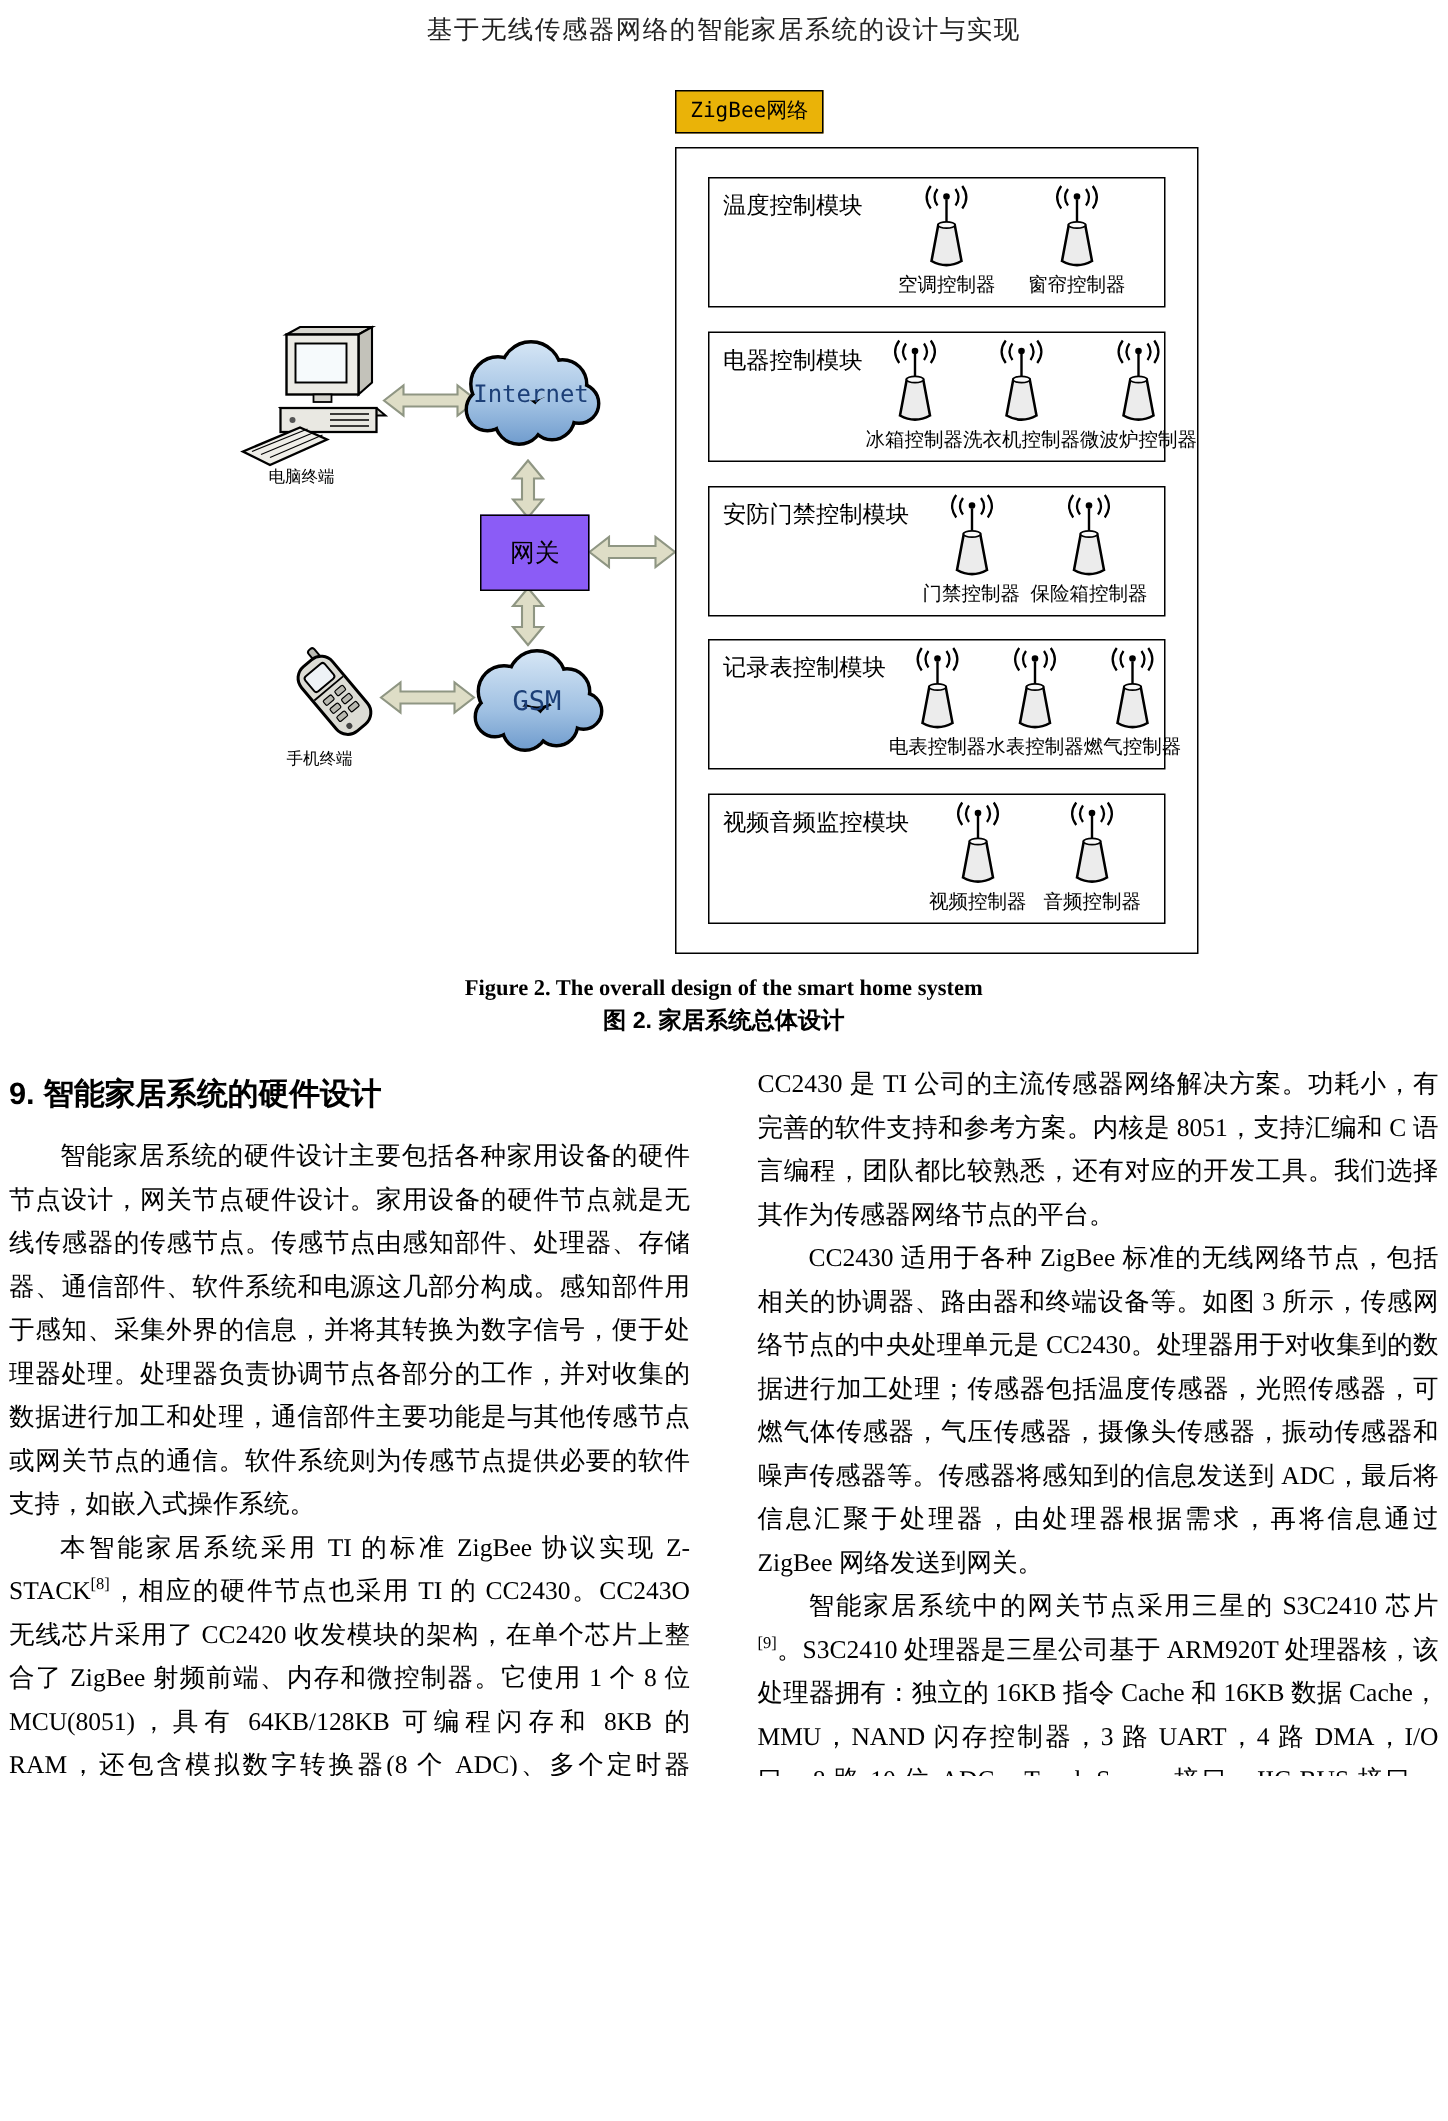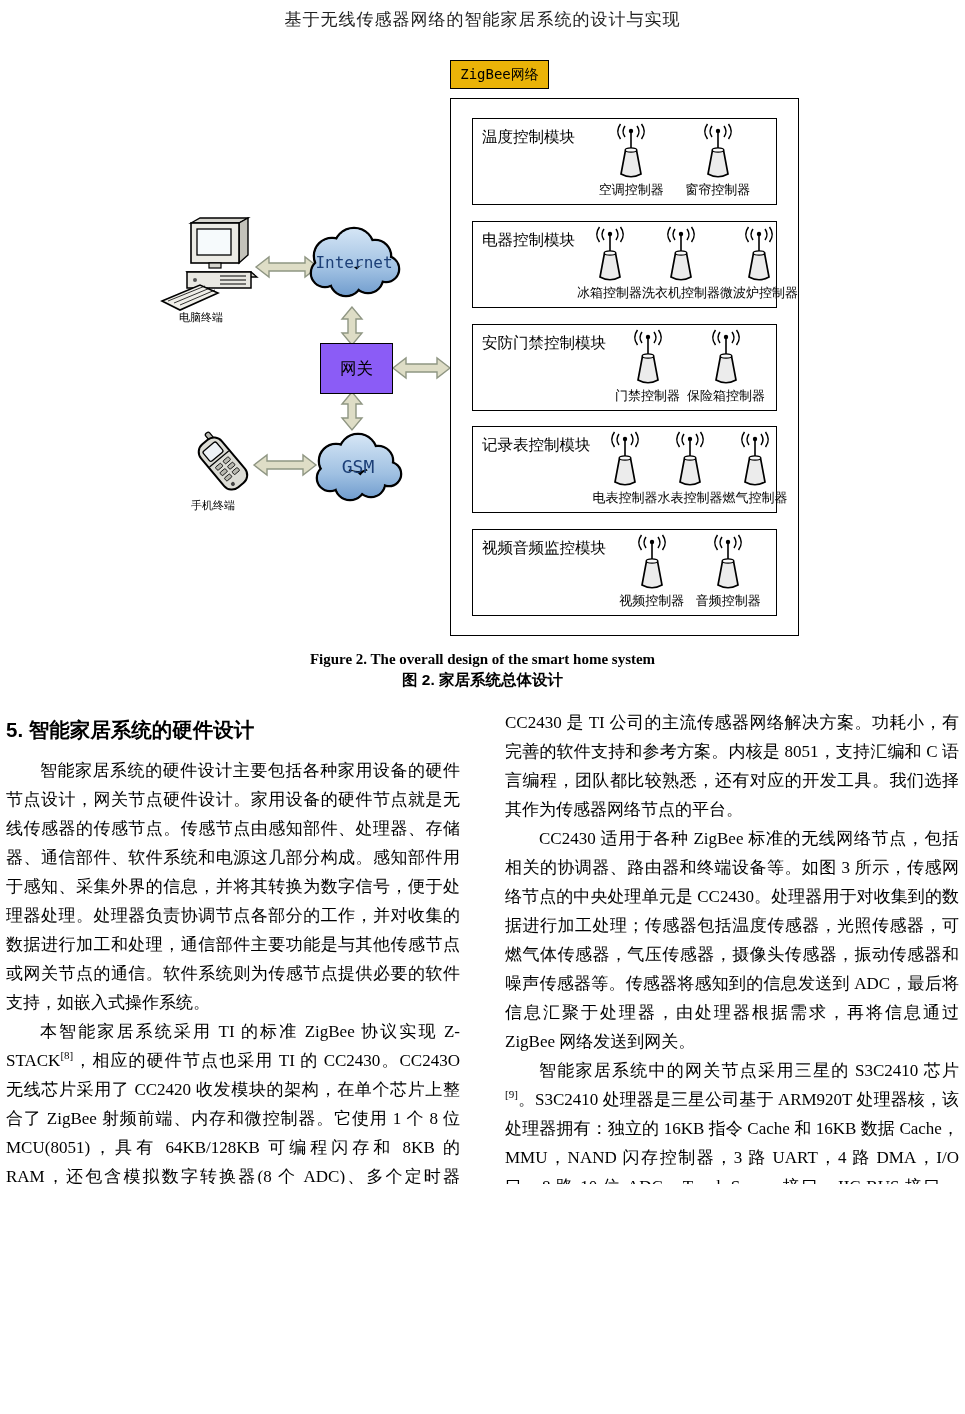--- a/index.html
+++ b/index.html
@@ -377,21 +377,21 @@
       </div>
   </div>
 
   <div class="figure-caption">
     <div class="caption-en">Figure 2. The overall design of the smart home system</div>
     <div class="caption-zh">图 2.  家居系统总体设计</div>
   </div>
 
   <div class="columns">
     <div class="col">
-      <div class="section-heading">5.  智能家居系统的硬件设计</div>
+      <div class="section-heading">9.  智能家居系统的硬件设计</div>
       <p class="indent">智能家居系统的硬件设计主要包括各种家用设备的硬件节点设计，网关节点硬件设计。家用设备的硬件节点就是无线传感器的传感节点。传感节点由感知部件、处理器、存储器、通信部件、软件系统和电源这几部分构成。感知部件用于感知、采集外界的信息，并将其转换为数字信号，便于处理器处理。处理器负责协调节点各部分的工作，并对收集的数据进行加工和处理，通信部件主要功能是与其他传感节点或网关节点的通信。软件系统则为传感节点提供必要的软件支持，如嵌入式操作系统。</p>
       <p class="indent"><span>本智能家居系统采用 TI 的标准 ZigBee 协议实现 Z-STACK</span><sup class="ref">[8]</sup><span>，相应的硬件节点也采用 TI 的 CC2430。CC243O 无线芯片采用了 CC2420 收发模块的架构，在单个芯片上整合了 ZigBee 射频前端、内存和微控制器。它使用 1 个 8 位 MCU(8051)，具有 64KB/128KB 可编程闪存和 8KB 的 RAM，还包含模拟数字转换器(8 个 ADC)、多个定时器(Timer)、看门狗定时器(Watchdog-timer)等。本系统采用 CC2430 主要是由于</span></p>
     </div>
     <div class="col">
       <p>CC2430 是 TI 公司的主流传感器网络解决方案。功耗小，有完善的软件支持和参考方案。内核是 8051，支持汇编和 C 语言编程，团队都比较熟悉，还有对应的开发工具。我们选择其作为传感器网络节点的平台。</p>
       <p class="indent">CC2430 适用于各种 ZigBee 标准的无线网络节点，包括相关的协调器、路由器和终端设备等。如图 3 所示，传感网络节点的中央处理单元是 CC2430。处理器用于对收集到的数据进行加工处理；传感器包括温度传感器，光照传感器，可燃气体传感器，气压传感器，摄像头传感器，振动传感器和噪声传感器等。传感器将感知到的信息发送到 ADC，最后将信息汇聚于处理器，由处理器根据需求，再将信息通过 ZigBee 网络发送到网关。</p>
       <p class="indent"><span>智能家居系统中的网关节点采用三星的 S3C2410 芯片</span><sup class="ref">[9]</sup><span>。S3C2410 处理器是三星公司基于 ARM920T 处理器核，该处理器拥有：独立的 16KB 指令 Cache 和 16KB 数据 Cache，MMU，NAND 闪存控制器，3 路 UART，4 路 DMA，I/O 口，8 路 10 位 ADC，Touch Screen 接口，IIC-BUS 接口，IIS-BUS 接口，2 个 USB 主机，1 个 USB 设备等等。这些特点非常适合网关节点。</span></p>
     </div>
   </div>
 

